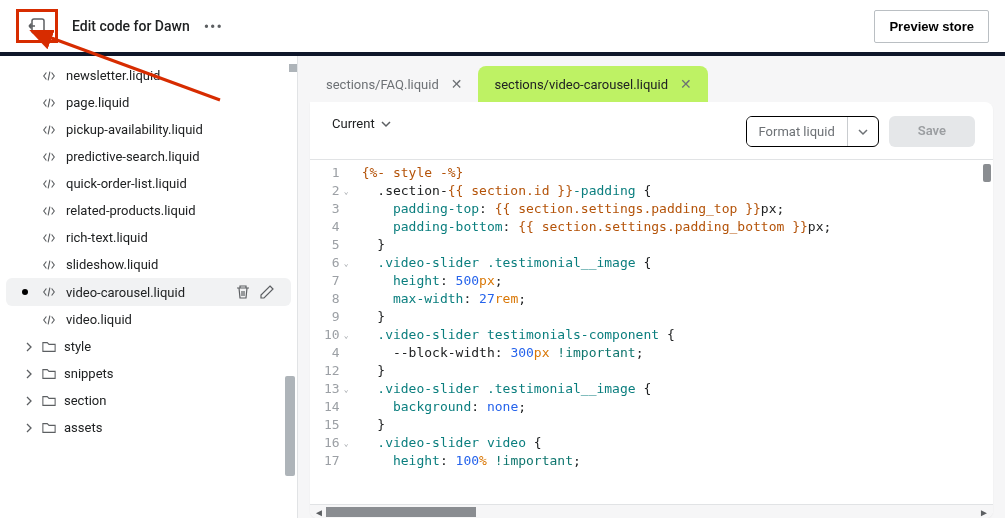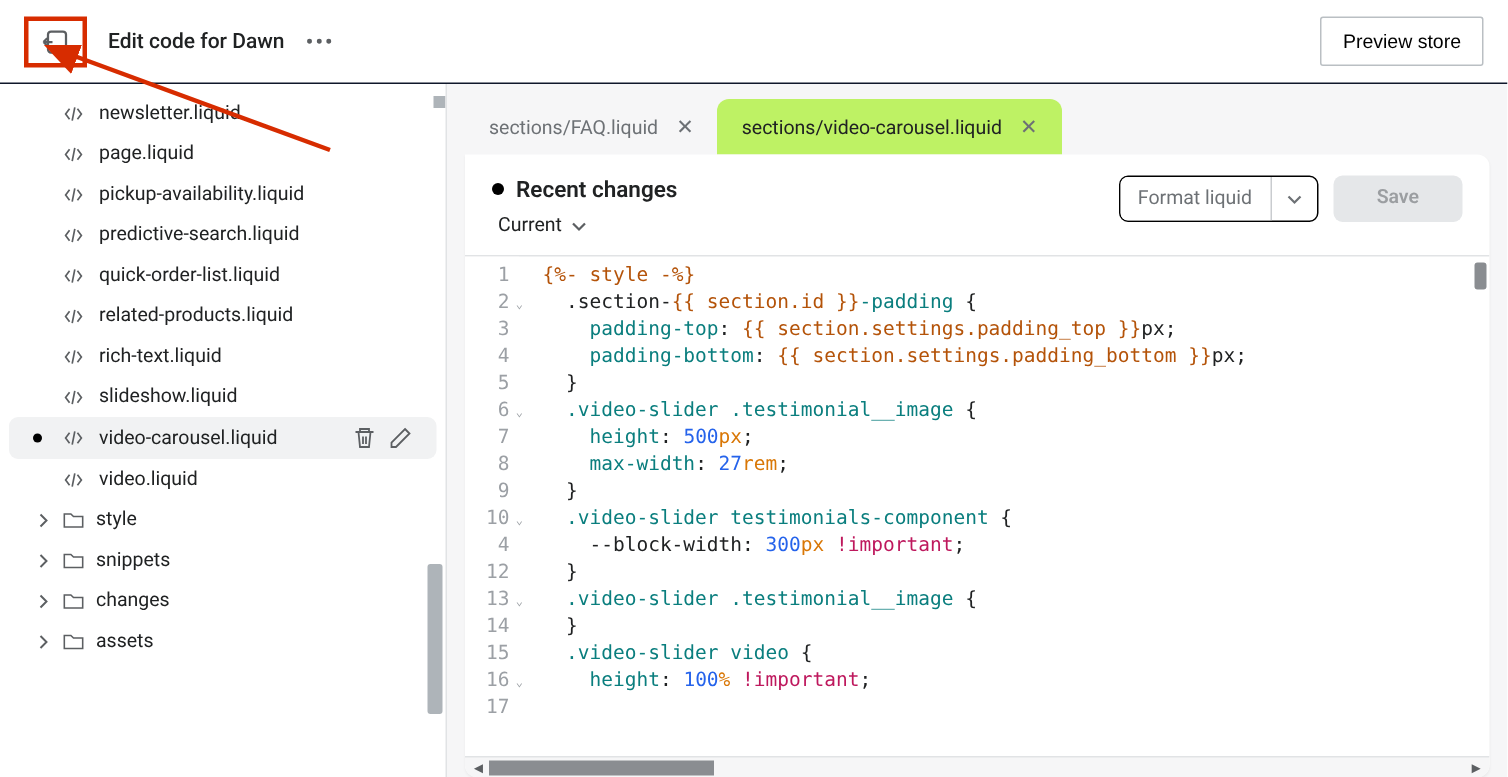--- a/index.html
+++ b/index.html
@@ -1,23 +1,23 @@
 <!DOCTYPE html>
 <html><head>
 <meta charset="utf-8">
 <style>
 * { box-sizing: border-box; margin: 0; padding: 0; }
 body { font-family: -apple-system, BlinkMacSystemFont, "Segoe UI", Roboto, sans-serif; font-size: 13px; color: #202223; background: #fff; width: 1005px; height: 518px; overflow: hidden; position: relative; }
-.header { display: flex; align-items: center; justify-content: space-between; padding: 10px 16px; border-bottom: 1px solid #0f172a; height: 56px; }
+.header { display: flex; align-items: center; justify-content: space-between; padding: 10px 16px; border-bottom: 4px solid #0f172a; height: 56px; }
 .header-left { display: flex; align-items: center; gap: 14px; }
 .exit-box { border: 3px solid #d72c00; padding: 4px 8px; display: flex; align-items: center; justify-content: center; }
 .icon-exit { width: 20px; height: 20px; }
 .header-title { font-size: 14px; font-weight: 500; color: #202223; }
 .more-btn { font-size: 16px; color: #5c5f62; letter-spacing: 1px; cursor: pointer; }
-.preview-btn { border: 1px solid #babfc3; background: #fff; border-radius: 2px; padding: 8px 14px; font-size: 13px; font-weight: 400; cursor: pointer; }
+.preview-btn { border: 1px solid #babfc3; background: #fff; border-radius: 2px; padding: 8px 14px; font-size: 13px; font-weight: 700; cursor: pointer; }
 .main { display: flex; height: 462px; }
 .sidebar { width: 298px; border-right: 1px solid #e1e3e5; overflow: hidden; position: relative; }
 .sidebar-list { padding-top: 6px; height: 460px; overflow: hidden; }
 .file-item { display: flex; align-items: center; padding: 6px 16px 6px 36px; gap: 10px; font-size: 13px; color: #202223; cursor: pointer; border-radius: 6px; margin: 0 6px; position: relative; }
 .file-item.active { background: #f1f2f3; font-weight: 400; }
 .file-item .dot { position: absolute; left: 16px; top: 50%; transform: translateY(-50%); width: 6px; height: 6px; background: #000; border-radius: 50%; }
 .file-icon { width: 14px; height: 14px; flex-shrink: 0; }
 .file-actions { margin-left: auto; display: flex; gap: 8px; }
 .action-icon { width: 16px; height: 16px; cursor: pointer; color: #5c5f62; }
 .folder-item { display: flex; align-items: center; padding: 6px 16px 6px 24px; gap: 8px; font-size: 13px; color: #202223; cursor: pointer; }
@@ -46,21 +46,21 @@
 .gutter div { height: 18px; line-height: 18px; position: relative; }
 .fold { position: absolute; right: -9px; bottom: -1px; font-size: 8px; color: #9ca0a5; }
 .code { padding: 4px 0 4px 16px; flex: 1; }
 .code pre { margin: 0; height: 18px; line-height: 18px; white-space: pre; }
 .c-template { color: #b45309; }
 .c-prop { color: #0a7e7e; }
 .c-val { color: #2563eb; }
 .c-num { color: #2563eb; }
 .c-unit { color: #d97706; }
 .c-sel { color: #0a7e7e; }
-.c-imp { color: #be185d; }
+.c-imp { color: #0f766e; }
 .vscroll { position: absolute; right: 2px; top: 4px; width: 8px; height: 18px; background: #8a8d91; border-radius: 2px; }
 .hscroll-track { height: 14px; background: #f6f6f7; position: relative; border-top: 1px solid #e1e3e5; }
 .hscroll-thumb { position: absolute; left: 16px; top: 2px; width: 150px; height: 10px; background: #8a8d91; }
 .hscroll-arrow { position: absolute; top: 2px; font-size: 10px; color: #5c5f62; }
 .hscroll-arrow.left { left: 4px; }
 .hscroll-arrow.right { right: 4px; }
 .arrow-annot { position: absolute; top: 30px; left: 20px; pointer-events: none; z-index: 10; }
 </style>
 </head>
 <body>
@@ -179,21 +179,21 @@
           </svg>
           <span>snippets</span>
         </div>
         <div class="folder-item">
           <svg class="folder-chevron" viewBox="0 0 10 10">
             <path d="M3 1l4 4-4 4" stroke="#5c5f62" stroke-width="1.3" fill="none"></path>
           </svg>
           <svg class="folder-icon" viewBox="0 0 16 16" fill="none" stroke="#5c5f62" stroke-width="1.2">
             <path d="M1 3h5l2 2h7v8H1V3z"></path>
           </svg>
-          <span>changes</span>
+          <span>section</span>
         </div>
         <div class="folder-item">
           <svg class="folder-chevron" viewBox="0 0 10 10">
             <path d="M3 1l4 4-4 4" stroke="#5c5f62" stroke-width="1.3" fill="none"></path>
           </svg>
           <svg class="folder-icon" viewBox="0 0 16 16" fill="none" stroke="#5c5f62" stroke-width="1.2">
             <path d="M1 3h5l2 2h7v8H1V3z"></path>
           </svg>
           <span>assets</span>
         </div>
@@ -208,23 +208,20 @@
           <span class="tab-close">✕</span>
         </div>
         <div class="tab active">
           <span>sections/video-carousel.liquid</span>
           <span class="tab-close">✕</span>
         </div>
       </div>
     <div class="editor-card">
       <div class="editor-header">
         <div class="changes-block">
-          <div class="changes-title">
-              <span>Recent changes</span>
-            </div>
           <div class="current-btn">
             <span>Current</span>
             <svg width="10" height="10" viewBox="0 0 10 10">
                 <path d="M1 3l4 4 4-4" stroke="#5c5f62" stroke-width="1.5" fill="none"></path>
               </svg>
           </div>
         </div>
         <div class="header-actions">
           <div class="format-group">
             <div class="format-btn">Format liquid</div>
@@ -264,20 +261,21 @@
             <pre>    <span class="c-prop">padding-bottom</span>: <span class="c-template">{{</span> <span class="c-template">section.settings.padding_bottom</span> <span class="c-template">}}</span>px;</pre>
             <pre>  }</pre>
             <pre>  <span class="c-sel">.video-slider</span> <span class="c-sel">.testimonial__image</span> {</pre>
             <pre>    <span class="c-prop">height</span>: <span class="c-num">500</span><span class="c-unit">px</span>;</pre>
             <pre>    <span class="c-prop">max-width</span>: <span class="c-num">27</span><span class="c-unit">rem</span>;</pre>
             <pre>  }</pre>
             <pre>  <span class="c-sel">.video-slider</span> <span class="c-sel">testimonials-component</span> {</pre>
             <pre>    --block-width: <span class="c-num">300</span><span class="c-unit">px</span> <span class="c-imp">!important</span>;</pre>
             <pre>  }</pre>
             <pre>  <span class="c-sel">.video-slider</span> <span class="c-sel">.testimonial__image</span> {</pre>
+            <pre>    <span class="c-prop">background</span>: <span class="c-val">none</span>;</pre>
             <pre>  }</pre>
             <pre>  <span class="c-sel">.video-slider</span> <span class="c-sel">video</span> {</pre>
             <pre>    <span class="c-prop">height</span>: <span class="c-num">100</span><span class="c-unit">%</span> <span class="c-imp">!important</span>;</pre>
           </div>
         <div class="vscroll"></div>
       </div>
       <div class="hscroll-track">
         <span class="hscroll-arrow left">◄</span>
         <div class="hscroll-thumb"></div>
         <span class="hscroll-arrow right">►</span>

